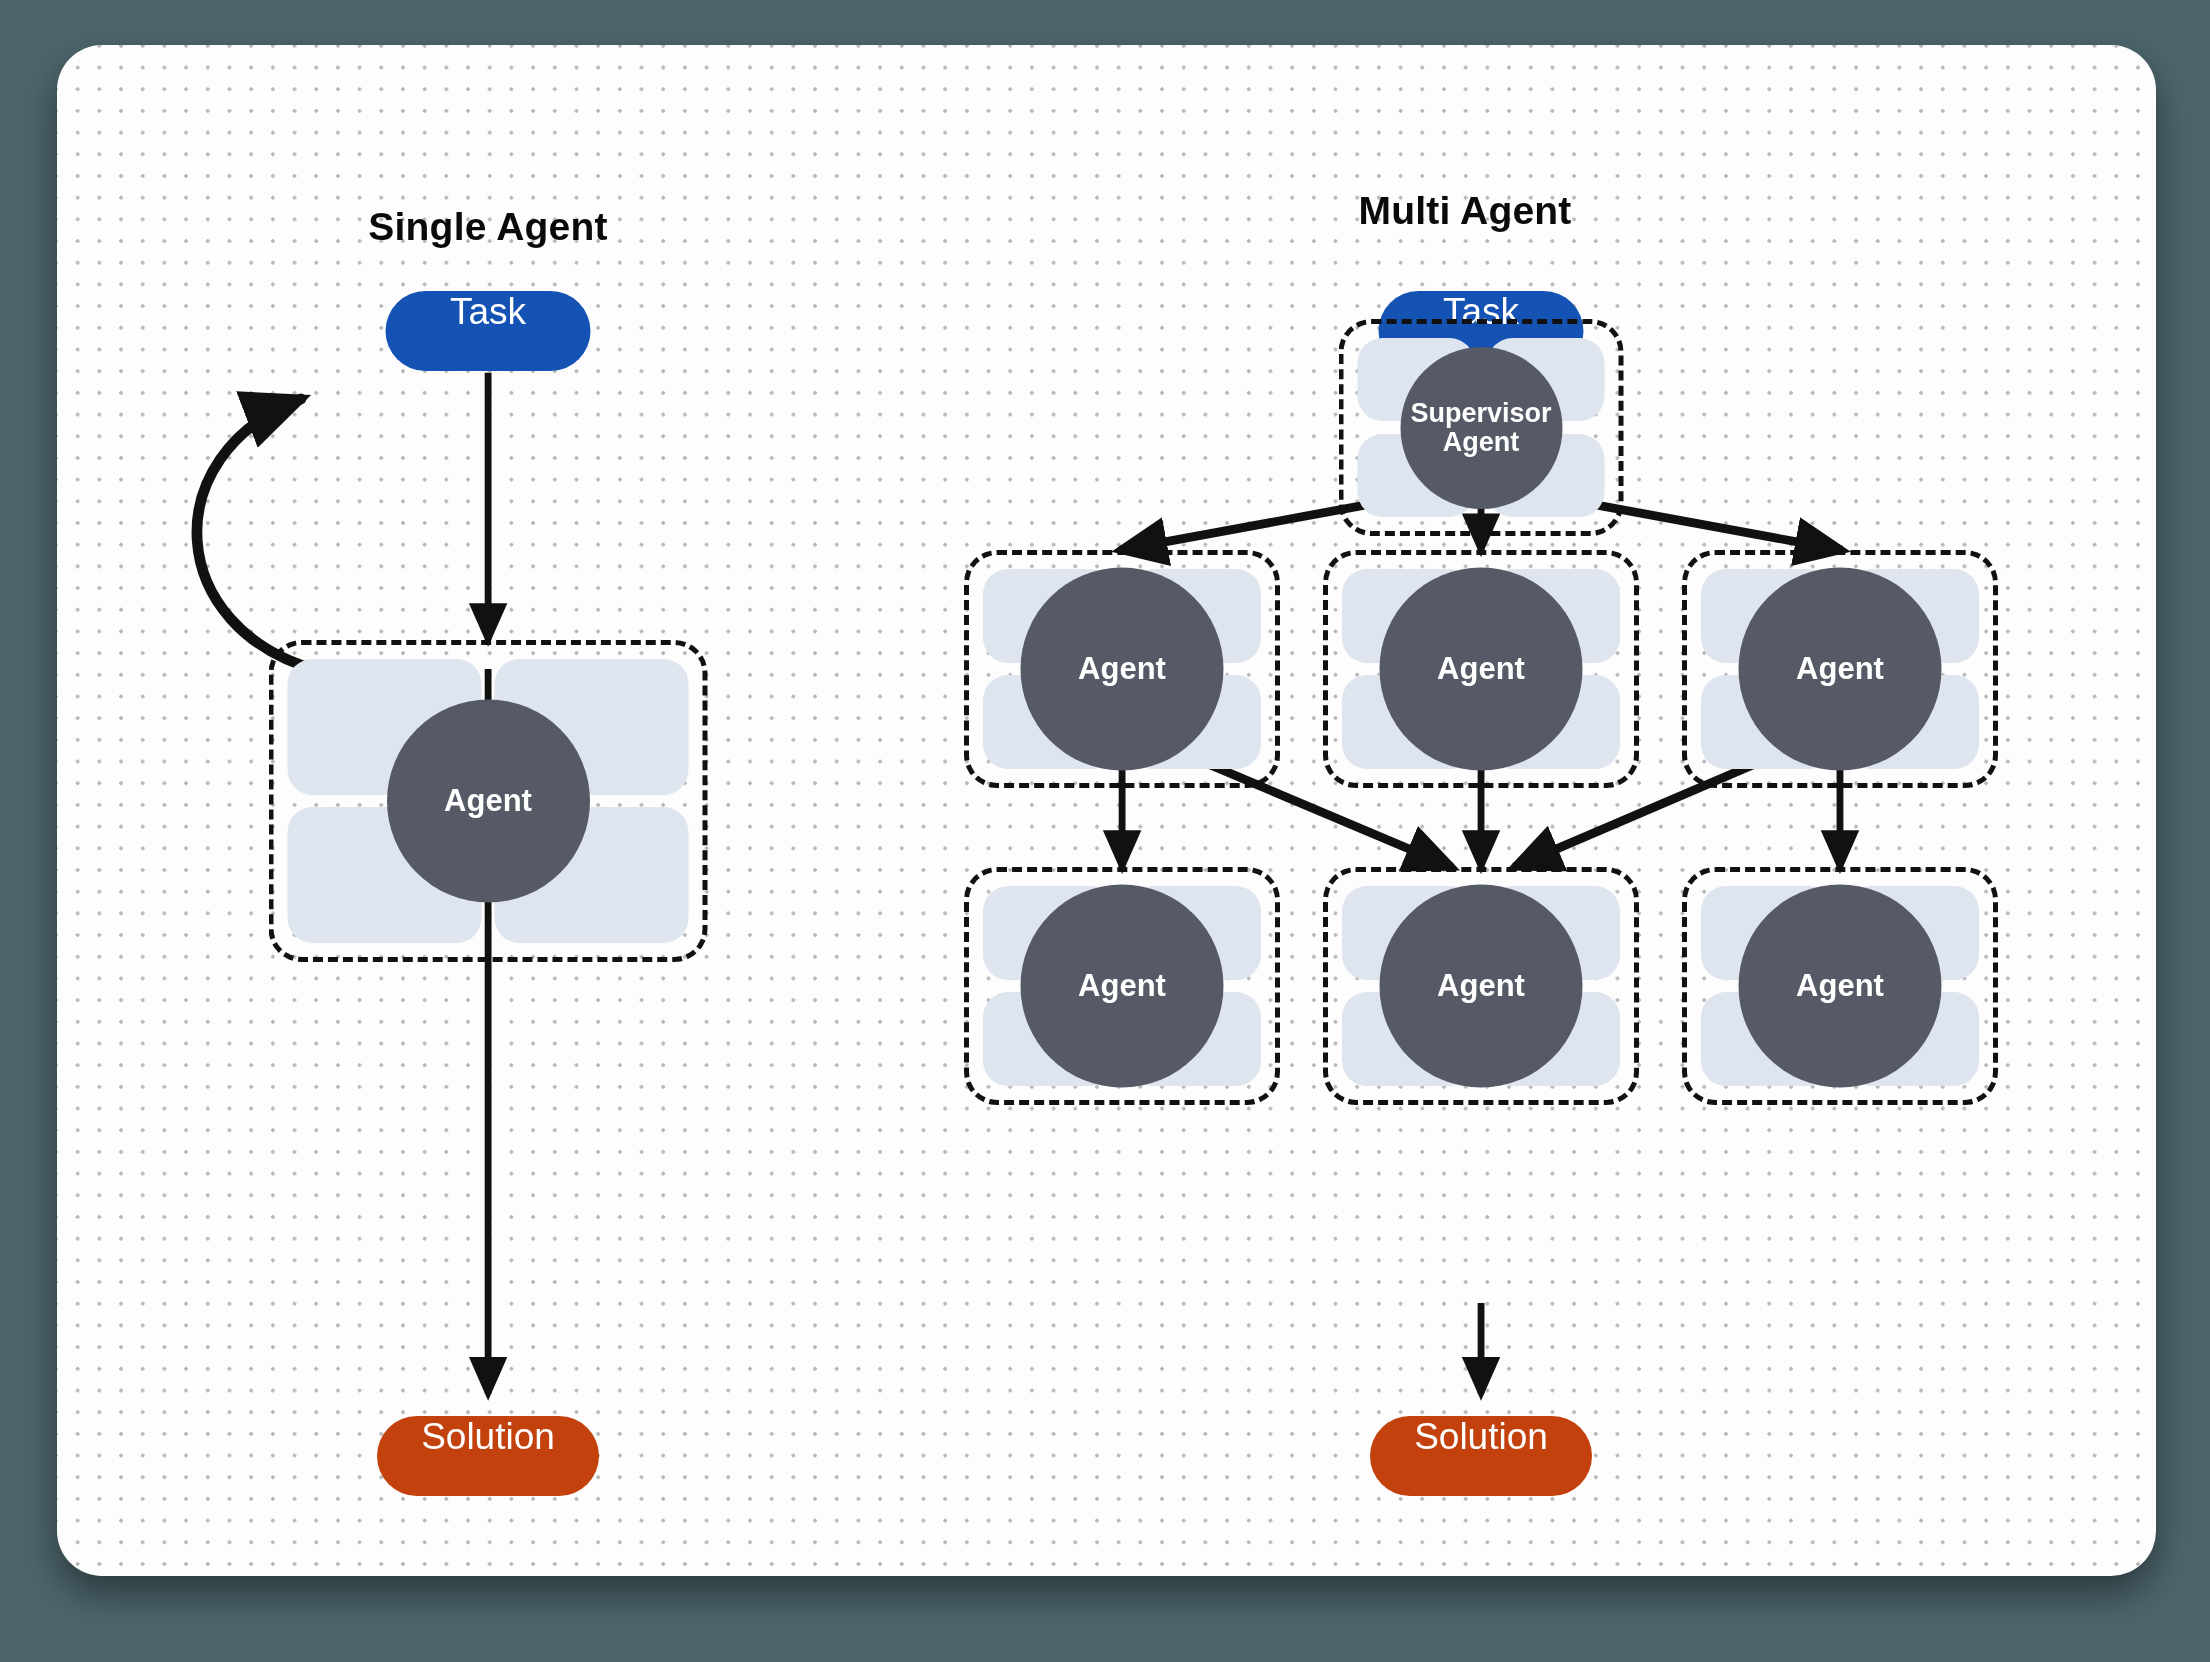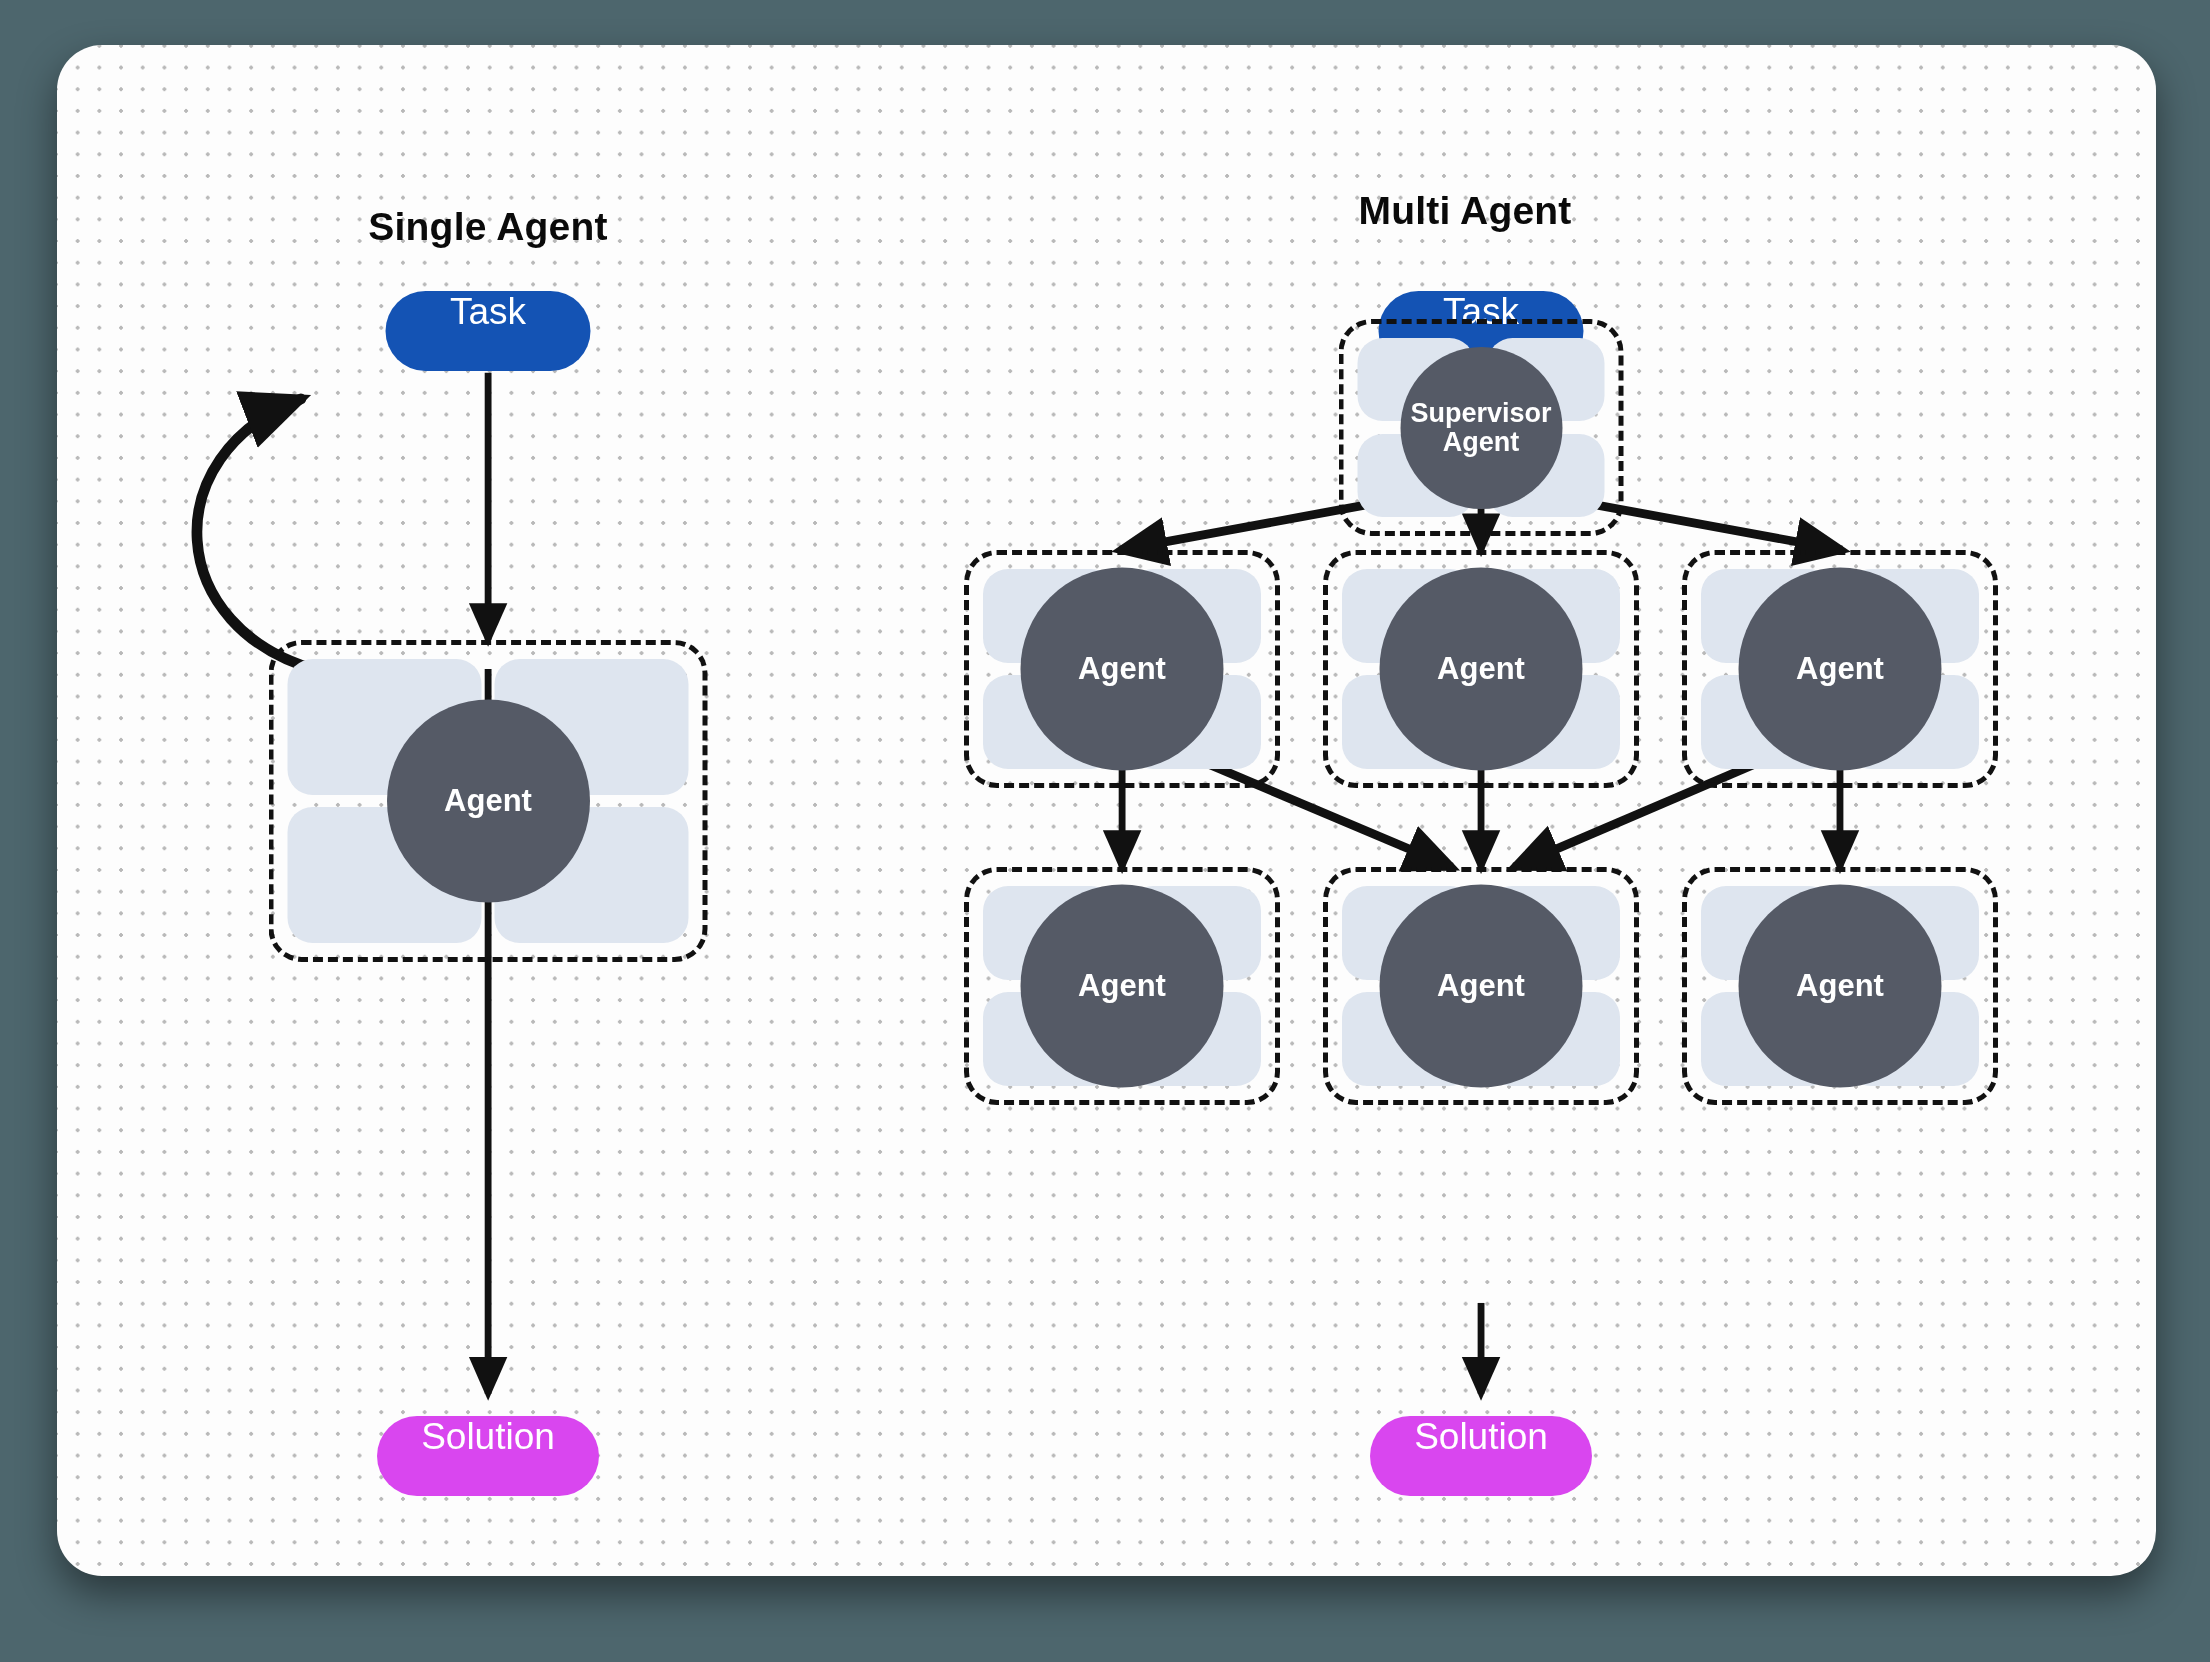--- a/index.html
+++ b/index.html
@@ -46,21 +46,21 @@
     position: absolute;
     display: flex;
     align-items: flex-start;
     justify-content: center;
     border-radius: 974px;
     color: #ffffff;
     font-size: 37px;
     transform: translateX(-50%);
   }
   .pill.task { background: #1453b4; }
-  .pill.solution { background: #d946ef; }
+  .pill.solution { background: #c2410c; }
 
   .agent-box {
     position: absolute;
     border: 5.9px dashed #111111;
     border-radius: 33px;
     box-sizing: border-box;
     transform: translateX(-50%);
     background: transparent;
   }
   .petals {

